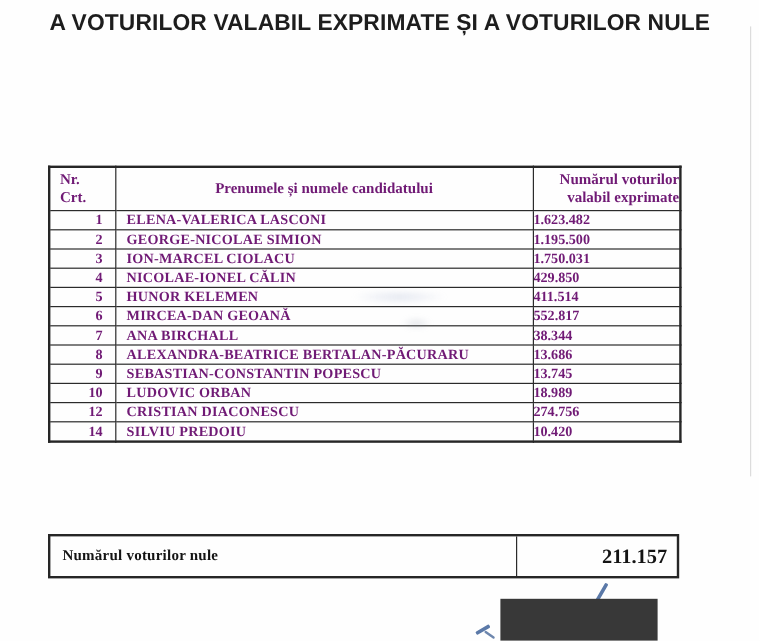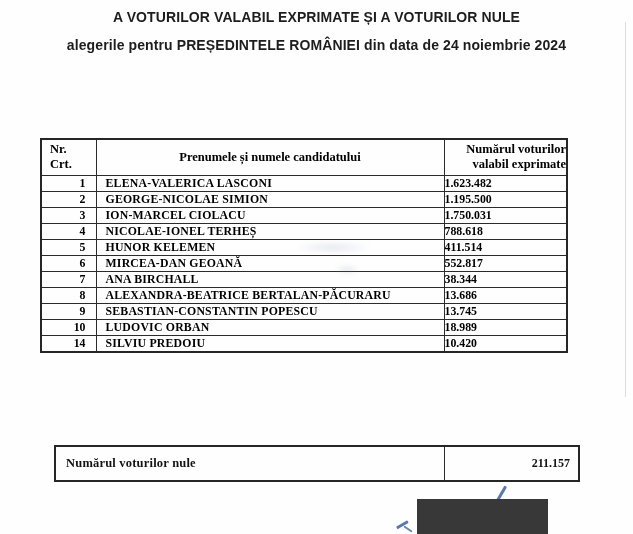--- a/index.html
+++ b/index.html
@@ -23,36 +23,36 @@
     background: #dcdcdc;
   }
   
   .heading {
     position: absolute;
     left: 0; width: 633px;
     text-align: center;
     font-family: "Liberation Sans", sans-serif;
     font-weight: bold;
     color: #1d1d1d;
-    font-size: 14px;
+    font-size: 19px;
     letter-spacing: 0.1px;
   }
   .heading-1 { top: 9px; }
   .heading-2 { top: 37px; }
   .heading-3 { top: 64px; }
 
   
   table.results {
     position: absolute;
     left: 40px; top: 138px;
     width: 526px;
     border-collapse: collapse;
     table-layout: fixed;
     border: 2px solid #262626;
-    color: #000000;
+    color: #701a75;
   }
   table.results th, table.results td {
     border: 1.5px solid #2b2b2b;
     font-weight: bold;
     overflow: hidden;
     white-space: nowrap;
   }
   table.results th {
     height: 36px;
     font-size: 12.5px;
@@ -76,38 +76,37 @@
 
   
   .nulls-box {
     position: absolute;
     left: 40px; top: 445px;
     width: 526px; height: 37px;
     border: 2px solid #262626;
     display: flex;
     color: #141414;
     font-weight: bold;
-    margin-left: 14px;
   }
   .nulls-label {
     flex: 0 0 388px;
     display: flex;
     align-items: center;
     padding-left: 10px;
     font-size: 12.5px;
     letter-spacing: 0.2px;
   }
   .nulls-value {
     flex: 1;
     border-left: 1.5px solid #2b2b2b;
     display: flex;
     align-items: center;
     justify-content: flex-end;
     padding-right: 8px;
-    font-size: 12px;
+    font-size: 17px;
   }
 
   
   .redaction {
     position: absolute;
     left: 417px; top: 499px;
     width: 131px; height: 35px;
     background: #383838;
   }
   
@@ -144,21 +143,20 @@
   }
 </style>
 </head>
 <body>
 
 <div class="page">
 
   <div class="page-edge"></div>
 
   <div class="heading heading-1">A VOTURILOR VALABIL EXPRIMATE ȘI A VOTURILOR NULE</div>
-  <div class="heading heading-2">alegerile pentru PREȘEDINTELE ROMÂNIEI din data de 24 noiembrie 2024</div>
 
   <table class="results">
     <colgroup>
       <col class="col-nr">
       <col class="col-candidate">
       <col class="col-votes">
     </colgroup>
     <thead>
       <tr>
         <th class="th-nr">
@@ -183,22 +181,22 @@
           <td class="cell-name">GEORGE-NICOLAE SIMION</td>
           <td class="cell-votes">1.195.500</td>
         </tr>
         <tr>
           <td class="cell-nr">3</td>
           <td class="cell-name">ION-MARCEL CIOLACU</td>
           <td class="cell-votes">1.750.031</td>
         </tr>
         <tr>
           <td class="cell-nr">4</td>
-          <td class="cell-name">NICOLAE-IONEL TERHEȘ</td>
-          <td class="cell-votes">788.618</td>
+          <td class="cell-name">NICOLAE-IONEL CĂLIN</td>
+          <td class="cell-votes">429.850</td>
         </tr>
         <tr>
           <td class="cell-nr">5</td>
           <td class="cell-name">HUNOR KELEMEN</td>
           <td class="cell-votes">411.514</td>
         </tr>
         <tr>
           <td class="cell-nr">6</td>
           <td class="cell-name">MIRCEA-DAN GEOANĂ</td>
           <td class="cell-votes">552.817</td>
@@ -215,20 +213,25 @@
         </tr>
         <tr>
           <td class="cell-nr">9</td>
           <td class="cell-name">SEBASTIAN-CONSTANTIN POPESCU</td>
           <td class="cell-votes">13.745</td>
         </tr>
         <tr>
           <td class="cell-nr">10</td>
           <td class="cell-name">LUDOVIC ORBAN</td>
           <td class="cell-votes">18.989</td>
+        </tr>
+        <tr>
+          <td class="cell-nr">12</td>
+          <td class="cell-name">CRISTIAN DIACONESCU</td>
+          <td class="cell-votes">274.756</td>
         </tr>
         <tr>
           <td class="cell-nr">14</td>
           <td class="cell-name">SILVIU PREDOIU</td>
           <td class="cell-votes">10.420</td>
         </tr>
       </tbody>
   </table>
 
   <div class="nulls-box">

